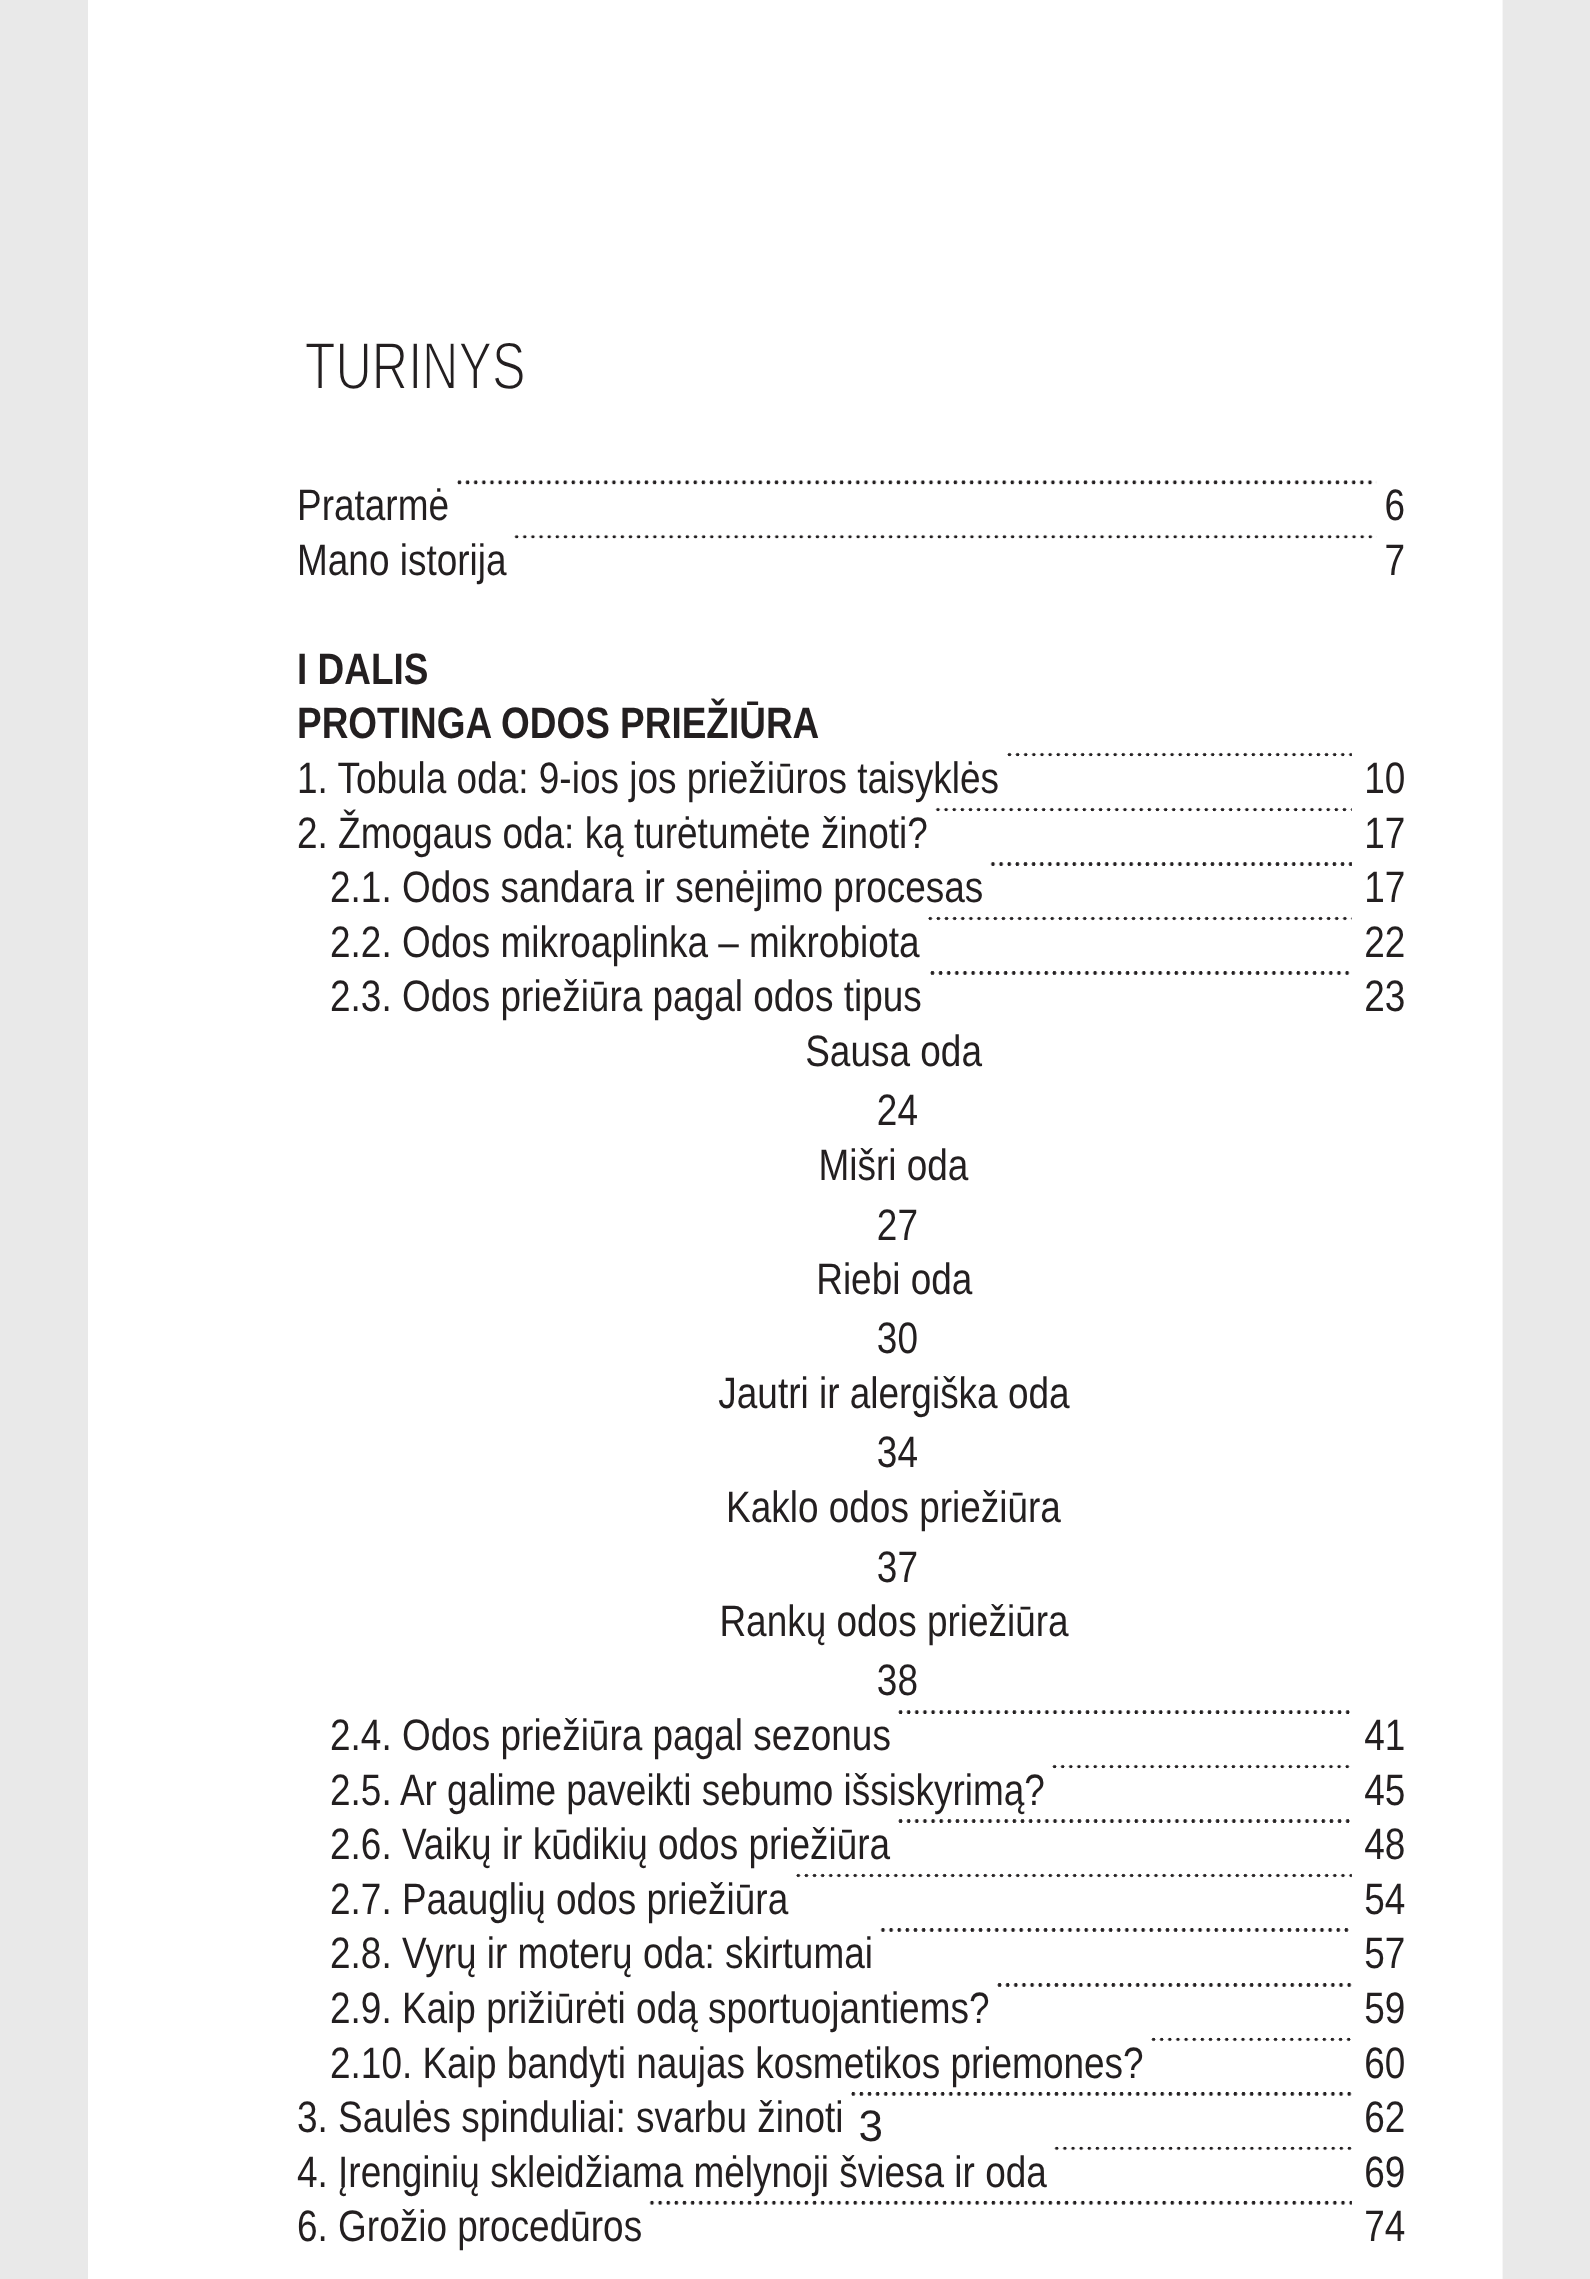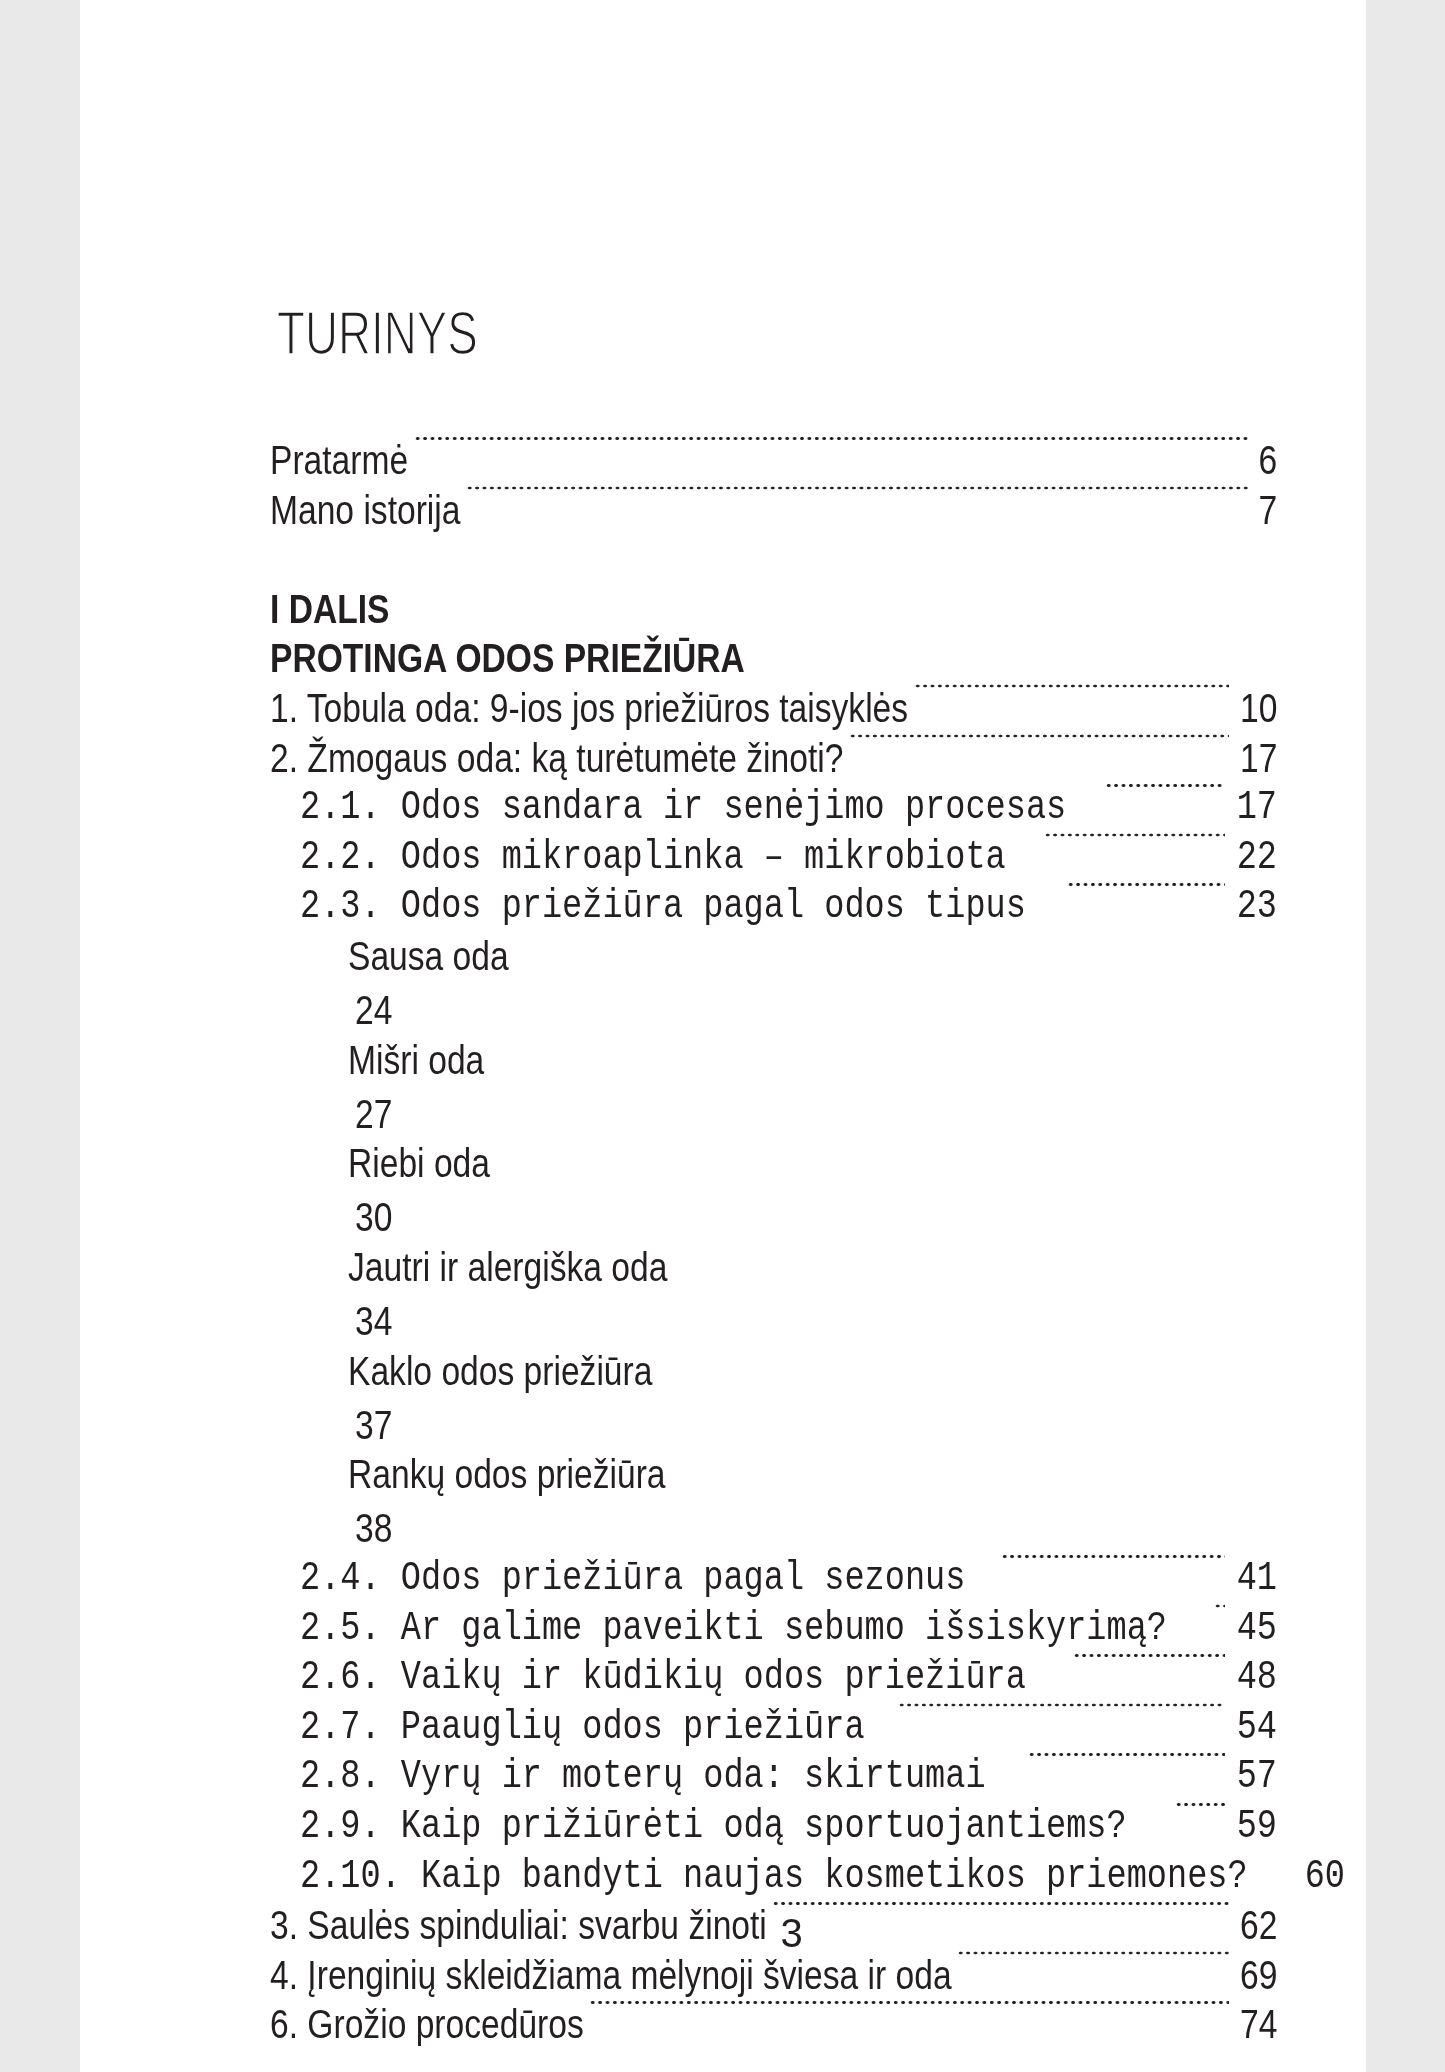--- a/index.html
+++ b/index.html
@@ -15,26 +15,26 @@
   }
   .title{
     position:absolute;left:197px;top:262px;
     font-size:61px;line-height:1;font-weight:200;
     transform:scaleX(0.75);transform-origin:left top;
     -webkit-text-stroke:1.6px #ffffff;
     white-space:nowrap;
   }
   .toc{position:absolute;left:190px;top:436px;width:1008px;}
   .row{
-    display:flex;align-items:flex-start;
+    display:flex;align-items:center;
     font-size:40px;line-height:49.6px;
     white-space:nowrap;
   }
   .row.gap{margin-top:49.6px;}
-  .row.indent-1{padding-left:30px;font-family:Liberation Mono, monospace;}
+  .row.indent-1{padding-left:30px;}
   .row.indent-2{padding-left:78px;flex-direction:column;}
   .row.bold .label{font-weight:700;}
   .label{
     display:inline-block;
     transform:scaleX(0.84);transform-origin:left bottom;
   }
   .dots{
     flex:1 1 auto;align-self:baseline;
     height:4.5px;margin:0 4px 0 6px;
     background-image:radial-gradient(circle,#231f20 1.45px,transparent 1.85px);

